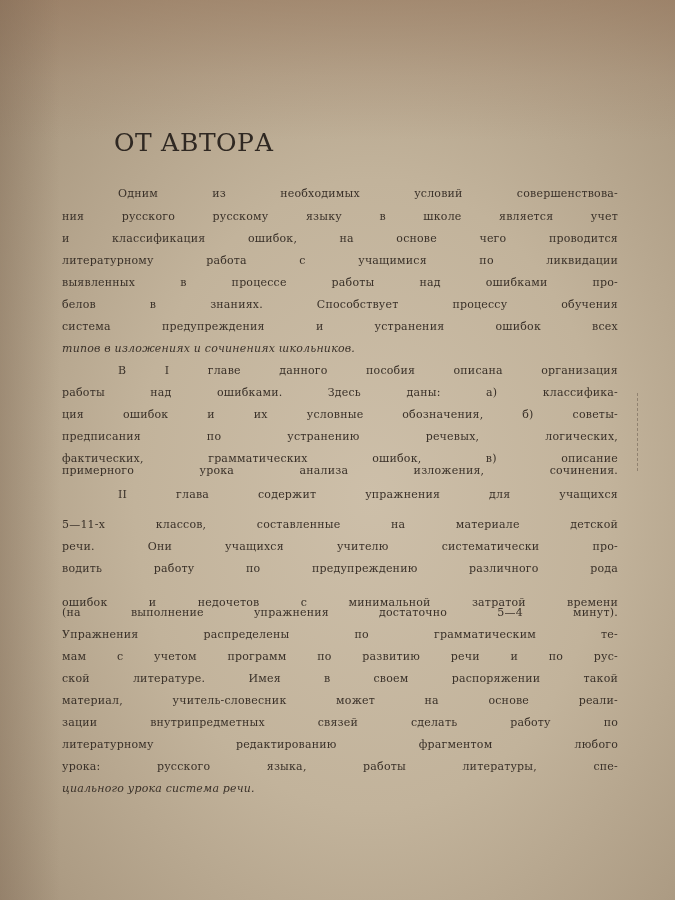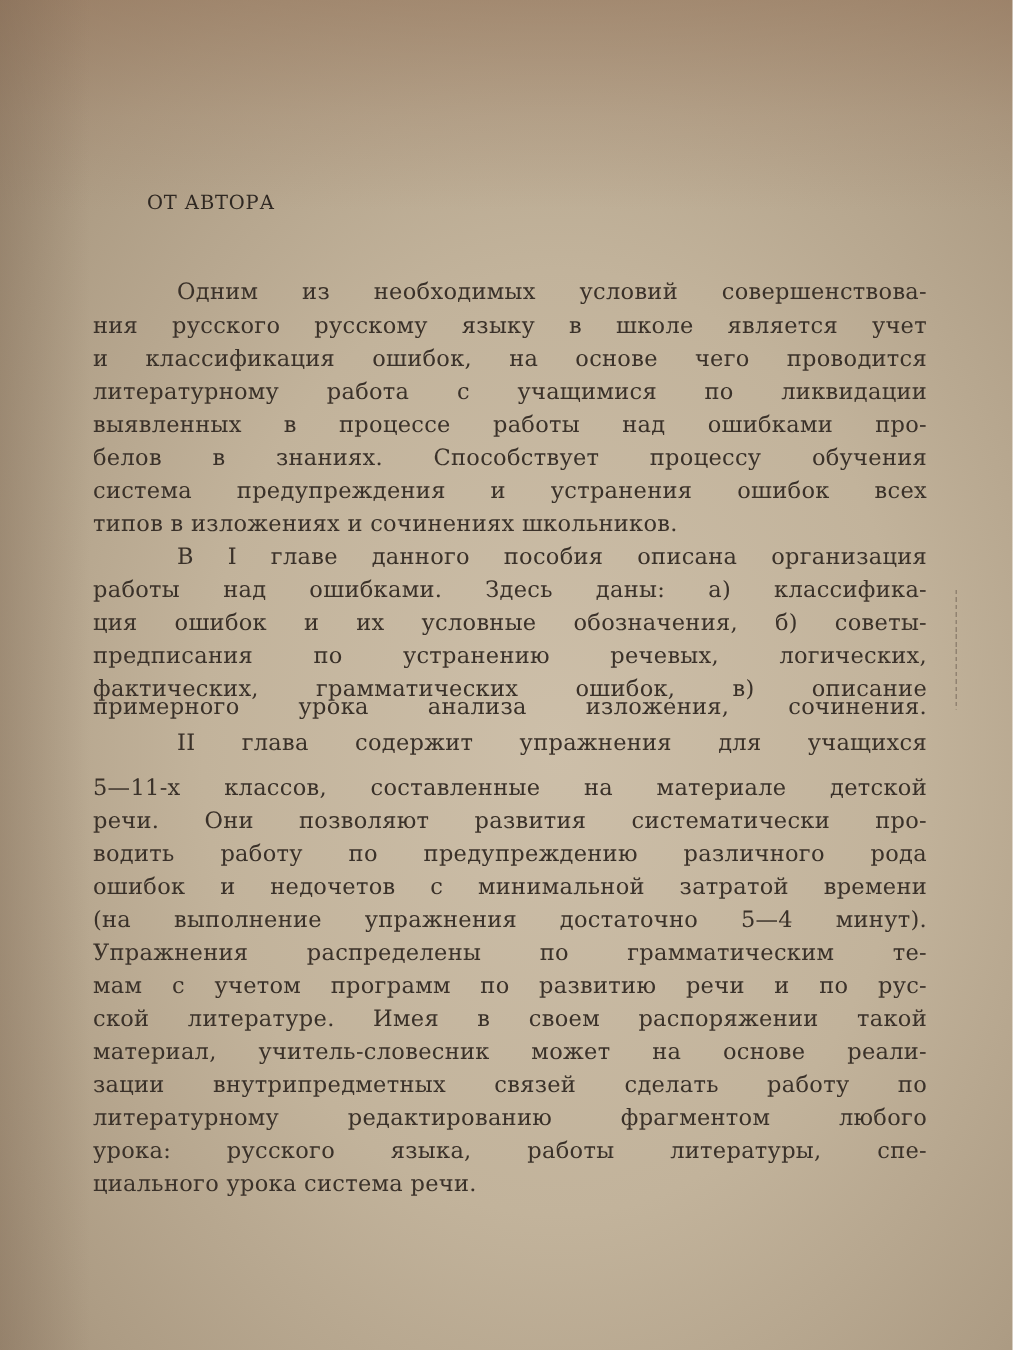--- a/index.html
+++ b/index.html
@@ -16,31 +16,31 @@
   .shade-left {
     position: absolute; left: 0; top: 0; width: 60px; height: 900px;
     background: linear-gradient(90deg, rgba(120,98,78,0.35), rgba(0,0,0,0));
     pointer-events: none;
   }
   .page {
     position: absolute; left: 62px; top: 128px; width: 560px;
     color: #3a3129;
   }
   .heading {
-    position: absolute; left: 36px; top: 0px;
-    font-size: 13px; letter-spacing: 0.5px; color: #2f2822;
+    position: absolute; left: 52px; top: 0px;
+    font-size: 25px; letter-spacing: 0.5px; color: #2f2822;
     font-family: "DejaVu Serif", serif;
   }
   .line {
     position: absolute; left: 0; width: 556px;
-    font-size: 15px; line-height: 20px; white-space: nowrap;
+    font-size: 11px; line-height: 20px; white-space: nowrap;
     text-align: justify; text-align-last: justify;
     letter-spacing: 0.2px;
   }
-  .line.last { text-align-last: left; }
+  .line.last { text-align-last: left; font-style: italic; }
   .line.indent { left: 56px; width: 500px; }
   .margin-mark {
     position: absolute; left: 637px; top: 393px; width: 1px; height: 80px;
     background: repeating-linear-gradient(180deg, #7d6f60 0 3px, transparent 3px 5px);
     opacity: 0.7;
   }
 </style>
 </head>
 <body>
 
@@ -61,23 +61,23 @@
 
   <div class="line indent" style="top:233px">В I главе данного пособия описана организация</div>
   <div class="line" style="top:255px">работы над ошибками. Здесь даны: а) классифика-</div>
   <div class="line" style="top:277px">ция ошибок и их условные обозначения, б) советы-</div>
   <div class="line" style="top:299px">предписания по устранению речевых, логических,</div>
   <div class="line" style="top:321px">фактических, грамматических ошибок, в) описание</div>
   <div class="line" style="top:333px">примерного урока анализа изложения, сочинения.</div>
 
   <div class="line indent" style="top:357px">II глава содержит упражнения для учащихся</div>
   <div class="line" style="top:387px">5—11-х классов, составленные на материале детской</div>
-  <div class="line" style="top:409px">речи. Они позволяют развития систематически про-</div>
+  <div class="line" style="top:409px">речи. Они учащихся учителю систематически про-</div>
   <div class="line" style="top:431px">водить работу по предупреждению различного рода</div>
-  <div class="line" style="top:453px">ошибок и недочетов с минимальной затратой времени</div>
+  <div class="line" style="top:465px">ошибок и недочетов с минимальной затратой времени</div>
   <div class="line" style="top:475px">(на выполнение упражнения достаточно 5—4 минут).</div>
   <div class="line" style="top:497px">Упражнения распределены по грамматическим те-</div>
   <div class="line" style="top:519px">мам с учетом программ по развитию речи и по рус-</div>
   <div class="line" style="top:541px">ской литературе. Имея в своем распоряжении такой</div>
   <div class="line" style="top:563px">материал, учитель-словесник может на основе реали-</div>
   <div class="line" style="top:585px">зации внутрипредметных связей сделать работу по</div>
   <div class="line" style="top:607px">литературному редактированию фрагментом любого</div>
   <div class="line" style="top:629px">урока: русского языка, работы литературы, спе-</div>
   <div class="line last" style="top:651px">циального урока система речи.</div>
 </div>

